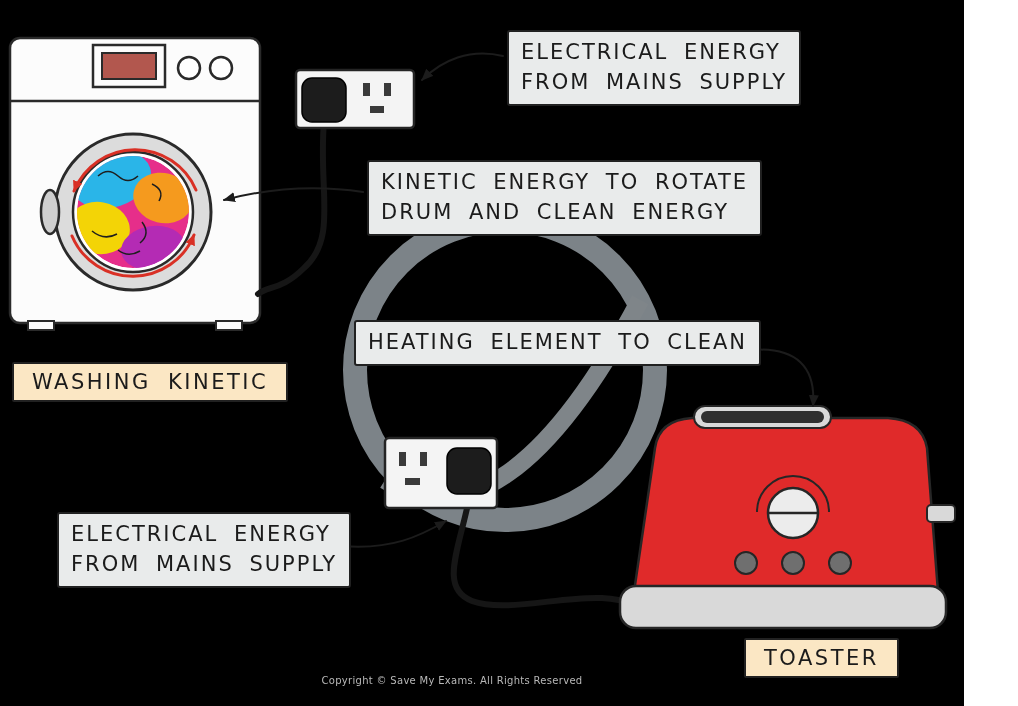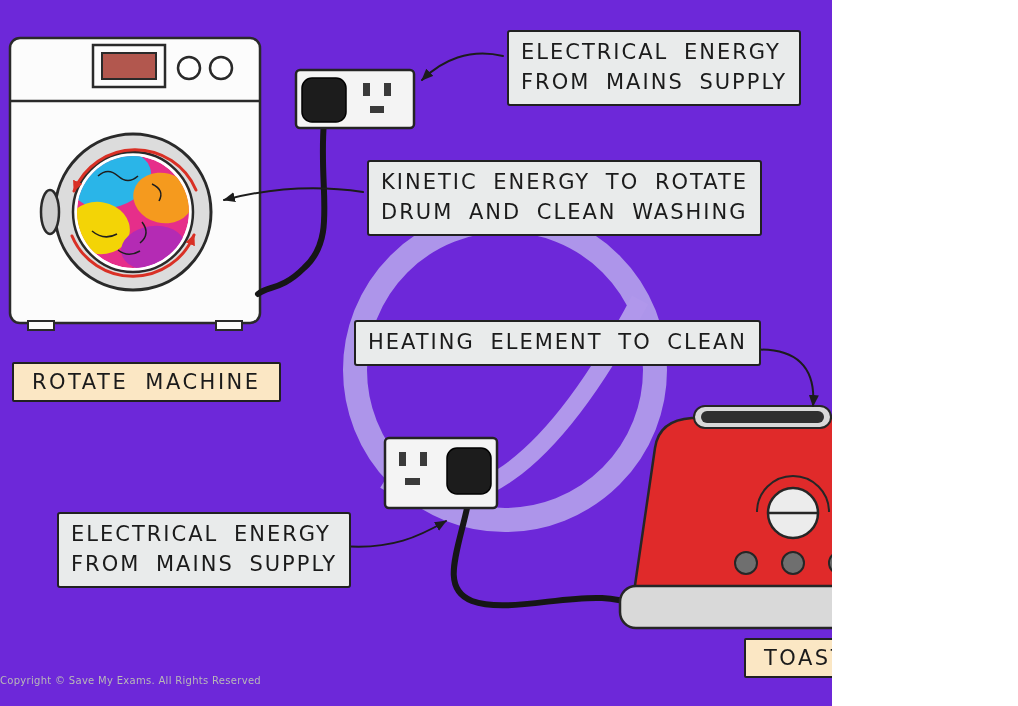--- a/index.html
+++ b/index.html
@@ -1,20 +1,20 @@
 <!DOCTYPE html>
 <html><head>
 <meta charset="utf-8">
 <style>
   html, body { margin: 0; padding: 0; background: #ffffff; }
   .stage {
     position: relative;
-    width: 832px;
+    width: 964px;
     height: 706px;
-    background: #6d28d9;
+    background: #000000;
     overflow: hidden;
     font-family: "DejaVu Sans", sans-serif;
   }
   .illustration-layer {
     position: absolute;
     left: 0; top: 0;
   }
   .callout {
     position: absolute;
     background: #e9ebeb;
@@ -39,20 +39,21 @@
     letter-spacing: 2.5px;
     word-spacing: 8px;
     color: #1b1b1b;
     white-space: nowrap;
   }
   .copyright {
     position: absolute;
     left: 0;
     right: 60px;
     top: 675px;
+    text-align: center;
     font-size: 10px;
     letter-spacing: 0.3px;
     color: #b8b8b8;
   }
 </style>
 </head>
 <body>
 
 <div class="stage">
 
@@ -147,31 +148,31 @@
     </g>
   </svg>
 
   <div class="callout" style="left:507px; top:30px;">
     <div>ELECTRICAL ENERGY</div>
     <div>FROM MAINS SUPPLY</div>
   </div>
 
   <div class="callout" style="left:367px; top:160px;">
     <div>KINETIC ENERGY TO ROTATE</div>
-    <div>DRUM AND CLEAN WASHING</div>
+    <div>DRUM AND CLEAN ENERGY</div>
   </div>
 
   <div class="callout" style="left:354px; top:320px;">
     <div>HEATING ELEMENT TO CLEAN</div>
   </div>
 
   <div class="callout" style="left:57px; top:512px;">
     <div>ELECTRICAL ENERGY</div>
     <div>FROM MAINS SUPPLY</div>
   </div>
 
-  <div class="device-label" style="left:12px; top:362px;">ROTATE MACHINE</div>
+  <div class="device-label" style="left:12px; top:362px;">WASHING KINETIC</div>
 
   <div class="device-label" style="left:716px; top:638px;margin-left:28px;">TOASTER</div>
 
   <div class="copyright">Copyright © Save My Exams. All Rights Reserved</div>
 
 </div>
 
 </body></html>

